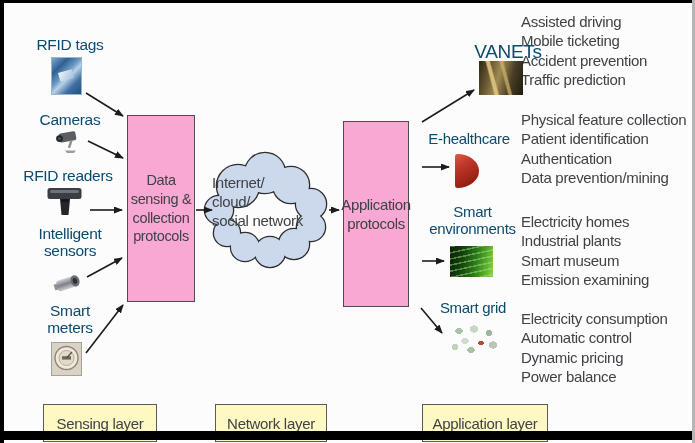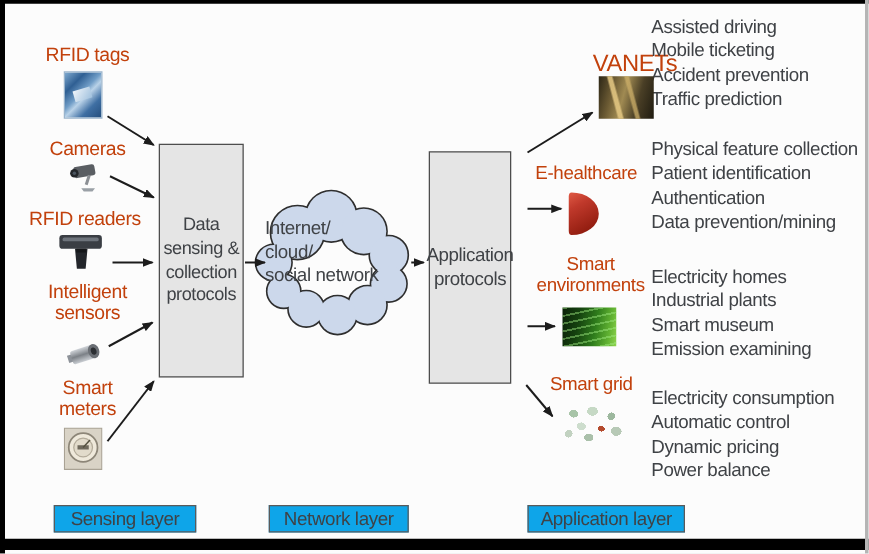--- a/index.html
+++ b/index.html
@@ -7,25 +7,25 @@
     position:relative;width:695px;height:443px;background:#fcfcfc;
     font-family:"Liberation Sans",sans-serif;color:#3f4246;overflow:hidden;
   }
   
   .f-left{position:absolute;left:0;top:0;width:4px;height:443px;background:#000;z-index:30;}
   .f-top{position:absolute;left:0;top:0;width:695px;height:3px;background:#000;z-index:30;}
   .f-bottom{position:absolute;left:0;top:431px;width:695px;height:9px;background:#000;z-index:30;}
   .f-right{position:absolute;left:692px;top:0;width:3px;height:443px;background:#b5b5b5;z-index:30;}
 
   .lbl{position:absolute;font-size:15.5px;line-height:1.12;text-align:center;
-       letter-spacing:-0.3px;color:#c2410c;}
-  .pbox{position:absolute;background:#e5e5e5;border:1.6px solid #4d4d4d;
+       letter-spacing:-0.3px;color:#0c4a6e;}
+  .pbox{position:absolute;background:#f9a8d4;border:1.6px solid #4d4d4d;
         display:flex;align-items:center;justify-content:center;text-align:center;
         font-size:14.5px;line-height:1.28;letter-spacing:-0.35px;box-sizing:border-box;}
-  .chip{position:absolute;background:#0ea5e9;border:1.5px solid #5a5a5a;height:22px;
+  .chip{position:absolute;background:#fef9c3;border:1.5px solid #5a5a5a;height:38px;
         display:flex;align-items:center;justify-content:center;font-size:15px;
         letter-spacing:-0.3px;box-sizing:border-box;}
   .applist{position:absolute;width:172px;font-size:15px;line-height:19.4px;
         letter-spacing:-0.3px;text-align:left;}
   .cloudtext{position:absolute;left:212px;top:173px;width:112px;text-align:left;
         font-size:15px;line-height:19px;letter-spacing:-0.3px;z-index:6;}
   .cloudtext span{display:block;}
   svg.overlay{position:absolute;left:0;top:0;z-index:5;pointer-events:none;}
   svg.cloud-svg{position:absolute;left:203px;top:150px;z-index:4;}
 

